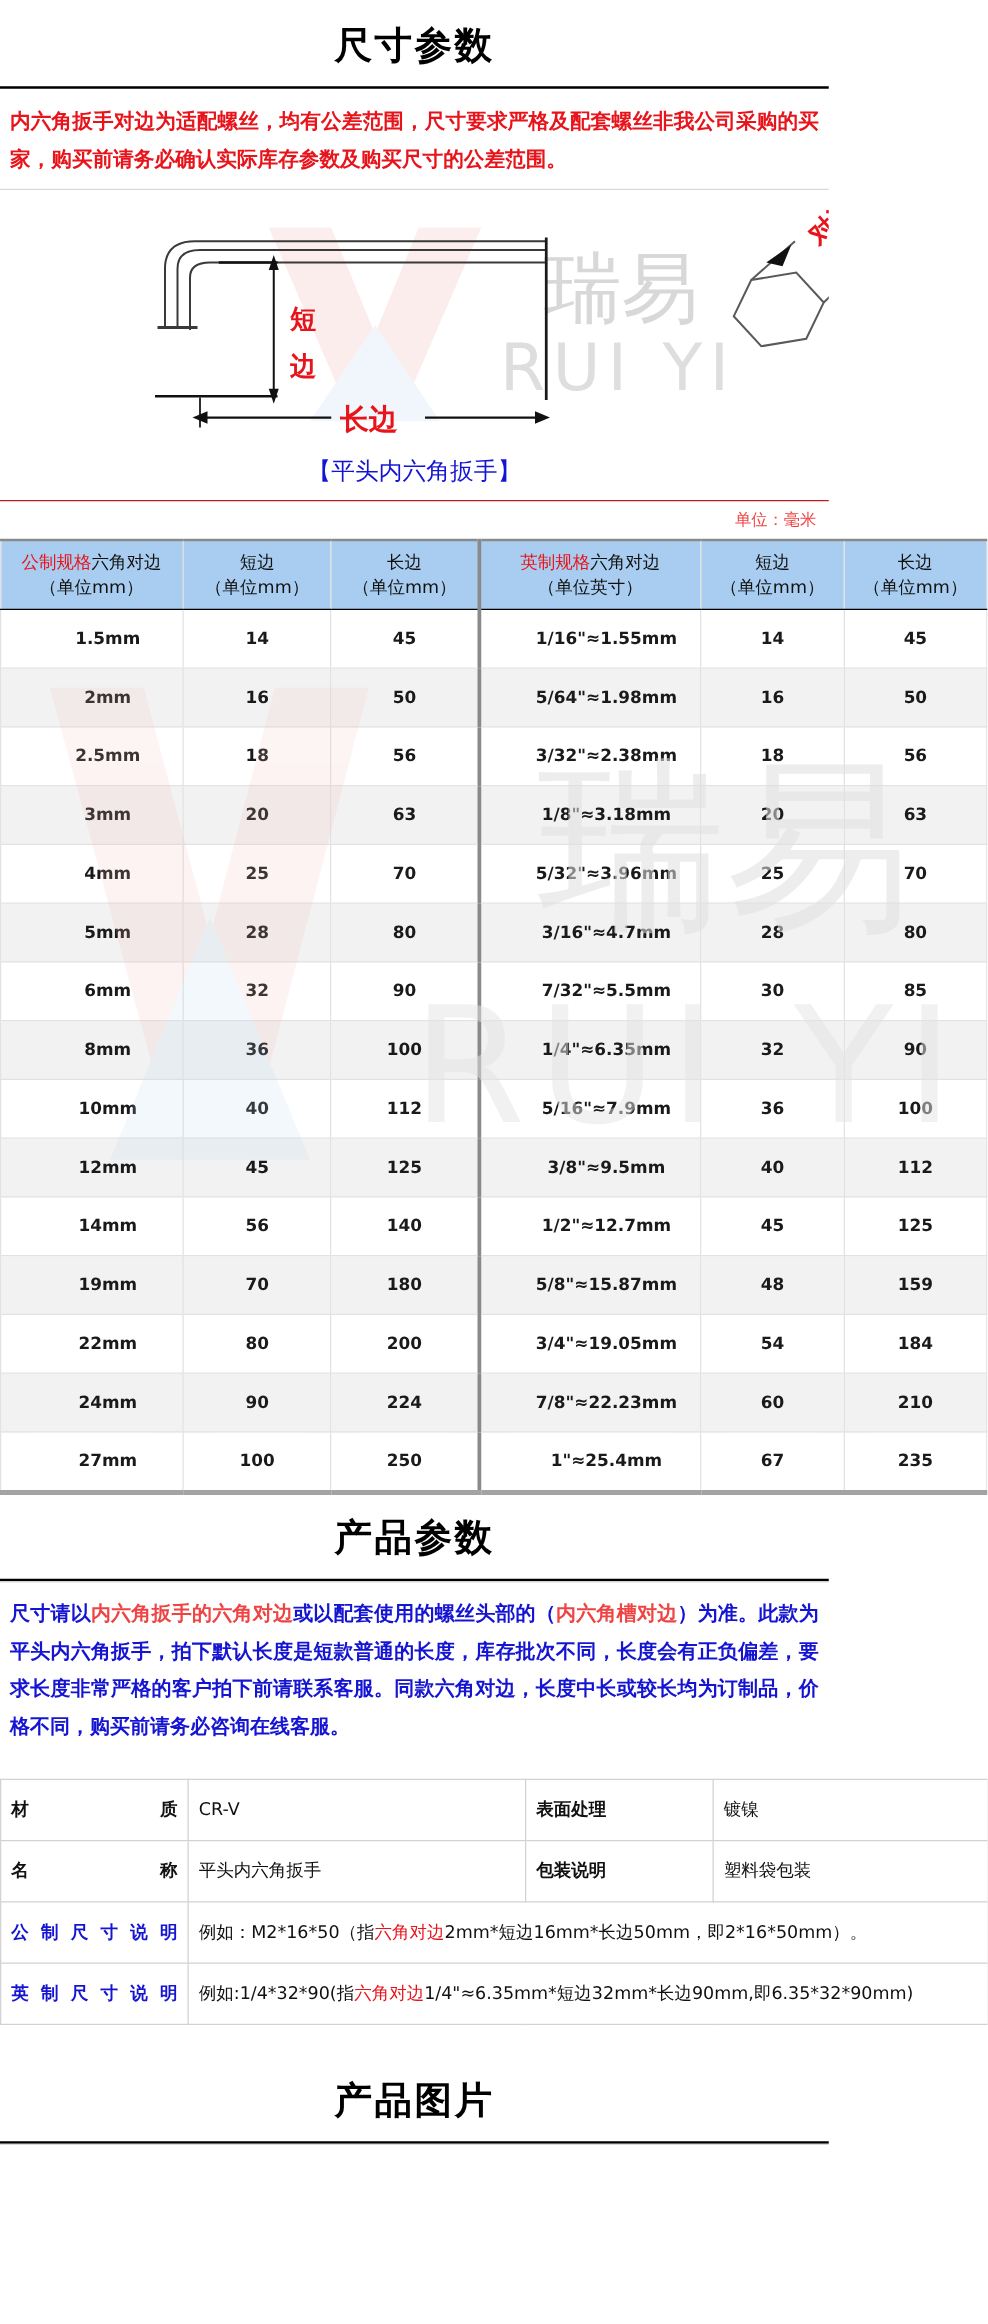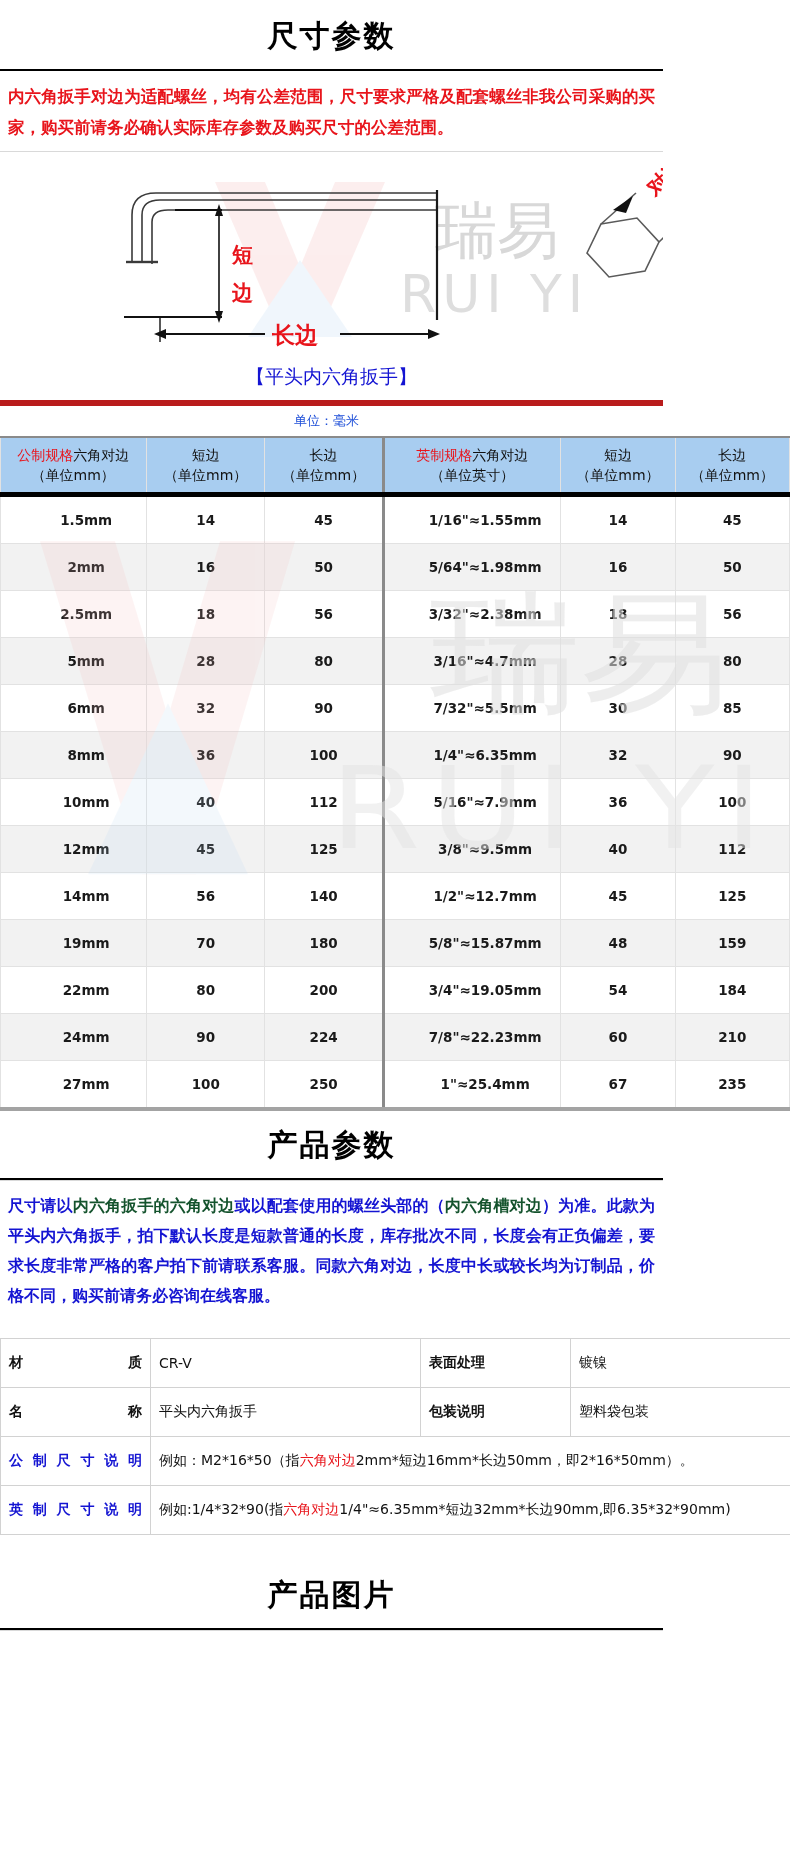--- a/index.html
+++ b/index.html
@@ -40,25 +40,25 @@
   .diagram-wrap svg{display:block;}
   .caption{
     text-align:center;
     color:#1414d2;
     font-weight:normal;
     font-size:19px;
     padding:2px 0 10px;
     font-family:"DejaVu Sans","Liberation Sans",sans-serif;
   }
   .unit-line{
-    text-align:center;
+    text-align:right;
     font-size:13px;
-    color:#1d4ed8;
+    color:#ef4444;
     padding:6px 10px 6px 0;
-    border-top:6px solid #b91c1c;
+    border-top:1px solid #b91c1c;
     font-family:"DejaVu Sans","Liberation Sans",sans-serif;
   }
 
   
   table.sizes{
     border-collapse:collapse;
     width:790px;
     table-layout:fixed;
     font-family:"DejaVu Sans","Liberation Sans",sans-serif;
   }
@@ -70,21 +70,21 @@
     height:44px;
     text-align:center;
     vertical-align:middle;
   }
   table.sizes thead th{
     background:#a8cdf0;
     font-size:14px;
     height:52px;
     line-height:20px;
     border-top:2px solid #8a8a8a;
-    border-bottom:5px solid #000000;
+    border-bottom:1px solid #000000;
     color:#111;
     font-weight:normal;
   }
   table.sizes thead th .hl{color:#e8141b;font-weight:normal;}
   table.sizes tbody tr:nth-child(odd) td{background:#ffffff;}
   table.sizes tbody tr:nth-child(even) td{background:#f2f2f2;}
   table.sizes tbody tr:last-child td{border-bottom:4px solid #a3a3a3;border-radius:21px;}
   .divcol{border-left:3px solid #8a8a8a !important;}
   td.spec,th.spec{text-align:left;padding-left:26px;}
   th.spec{text-align:center;padding-left:0;}
@@ -101,21 +101,21 @@
   
   .notice2{
     color:#1414d2;
     font-weight:bold;
     font-size:16px;
     line-height:30px;
     padding:10px 8px 10px 8px;
     text-align:justify;
     font-family:"DejaVu Sans","Liberation Sans",sans-serif;
   }
-  .notice2 .r{color:#14532d;}
+  .notice2 .r{color:#ef4444;}
 
   
   table.spects{
     border-collapse:collapse;
     width:790px;
     table-layout:fixed;
     margin-top:17px;
     font-family:"DejaVu Sans","Liberation Sans",sans-serif;
   }
   table.spects td{
@@ -268,20 +268,36 @@
             <td>16</td>
             <td>50</td>
           </tr>
           <tr>
             <td class="spec">2.5mm</td>
             <td>18</td>
             <td>56</td>
             <td class="imp divcol">3/32"≈2.38mm</td>
             <td>18</td>
             <td>56</td>
+          </tr>
+          <tr>
+            <td class="spec">3mm</td>
+            <td>20</td>
+            <td>63</td>
+            <td class="imp divcol">1/8"≈3.18mm</td>
+            <td>20</td>
+            <td>63</td>
+          </tr>
+          <tr>
+            <td class="spec">4mm</td>
+            <td>25</td>
+            <td>70</td>
+            <td class="imp divcol">5/32"≈3.96mm</td>
+            <td>25</td>
+            <td>70</td>
           </tr>
           <tr>
             <td class="spec">5mm</td>
             <td>28</td>
             <td>80</td>
             <td class="imp divcol">3/16"≈4.7mm</td>
             <td>28</td>
             <td>80</td>
           </tr>
           <tr>

